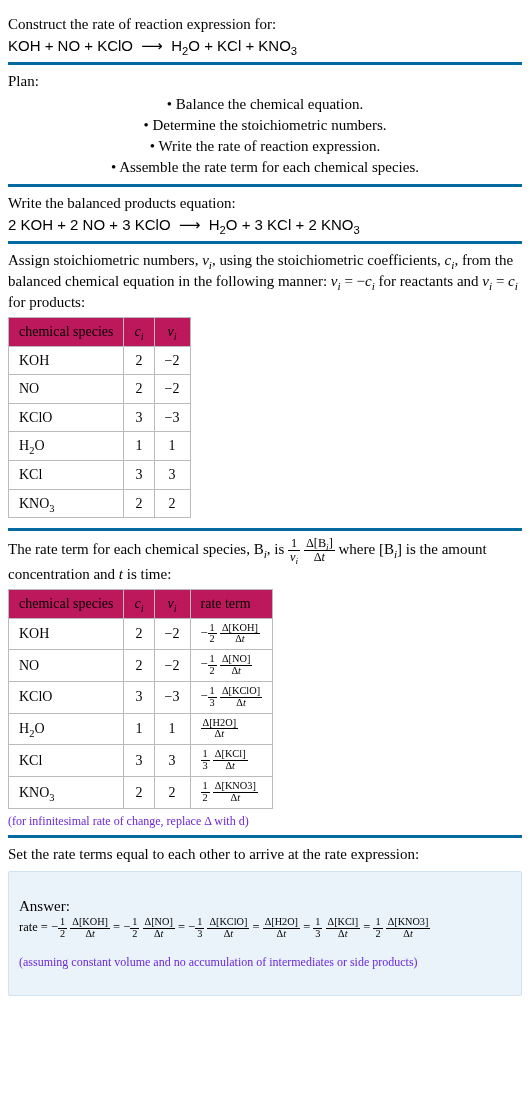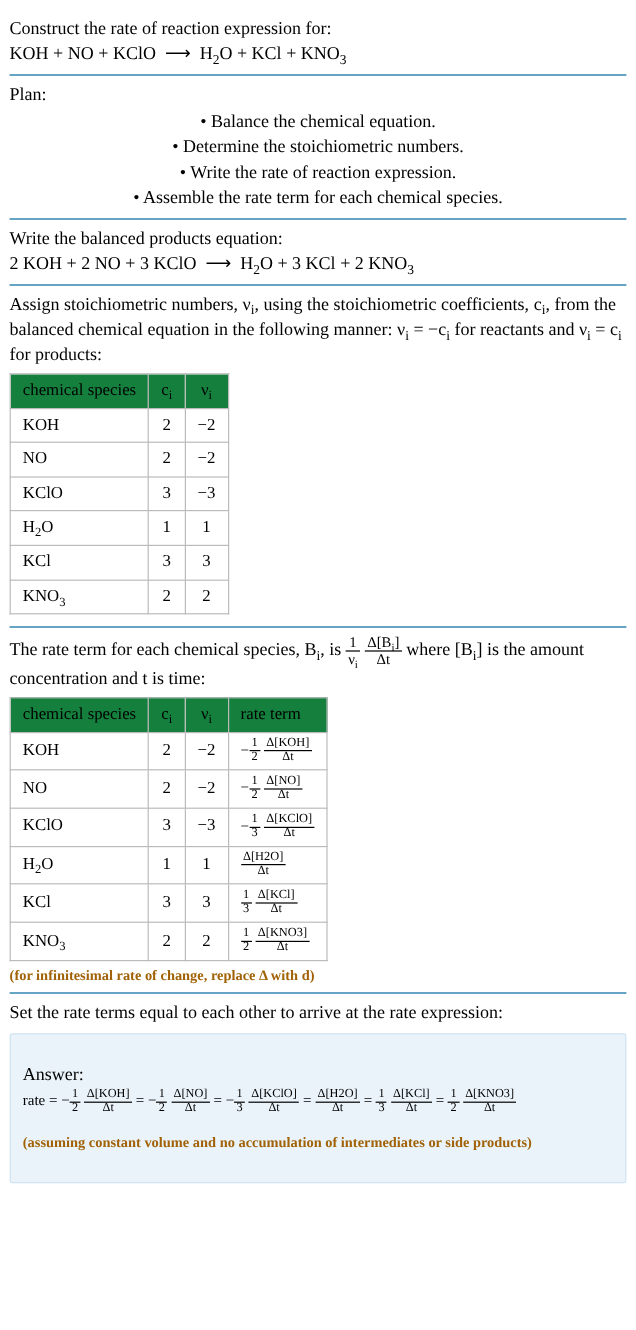--- a/index.html
+++ b/index.html
@@ -9,24 +9,24 @@
     font-size: 15px;
     color: #000;
     background: #fff;
     line-height: 1.4;
     width: 514px;
   }
   .section {
     padding: 6px 0;
   }
   .section + .section {
-    border-top: 1px solid #0369a1;
+    border-top: 3px solid #0369a1;
   }
   .eq {
-    font-family: Liberation Serif, serif;
+    font-family: Liberation Sans, sans-serif;
   }
   sub { font-size: 0.75em; vertical-align: sub; line-height: 0; }
   .plan-list {
     margin: 2px 0 0 0;
     padding: 0;
     list-style: none;
     text-align: center;
   }
   .plan-list li::before {
     content: "• ";
@@ -36,21 +36,21 @@
     margin: 4px 0;
     font-size: 14px;
   }
   table.data th, table.data td {
     border: 1px solid #bbb;
     padding: 4px 10px;
     text-align: left;
     font-weight: normal;
   }
   table.data th {
-    background: #15803d;
+    background: #be185d;
   }
   .num { text-align: center !important; }
   .frac {
     display: inline-block;
     vertical-align: middle;
     text-align: center;
     font-size: 0.82em;
     line-height: 1.05;
   }
   .frac .top {
@@ -60,37 +60,36 @@
   }
   .frac .bot {
     display: block;
     padding: 0 2px;
   }
   .rate-term {
     white-space: nowrap;
     font-size: 0.9em;
   }
   .note {
-    color: #a16207;
+    color: #6d28d9;
     font-size: 12px;
-    font-weight: bold;
   }
   .answer {
     background: #eaf3fa;
     border: 1px solid #cfe3f2;
     padding: 24px 10px;
     margin-top: 6px;
     border-radius: 2px;
   }
   .answer-line {
     font-size: 12.5px;
     white-space: nowrap;
     overflow: hidden;
   }
-  .italic { }
+  .italic { font-style: italic; }
   .math { font-family: Georgia, serif; }
 </style>
 </head>
 <body>
 
 <div class="section">
   <div>Construct the rate of reaction expression for:</div>
   <div class="eq">KOH + NO + KClO &nbsp;⟶&nbsp; H<sub>2</sub>O + KCl + KNO<sub>3</sub></div>
 </div>
 

